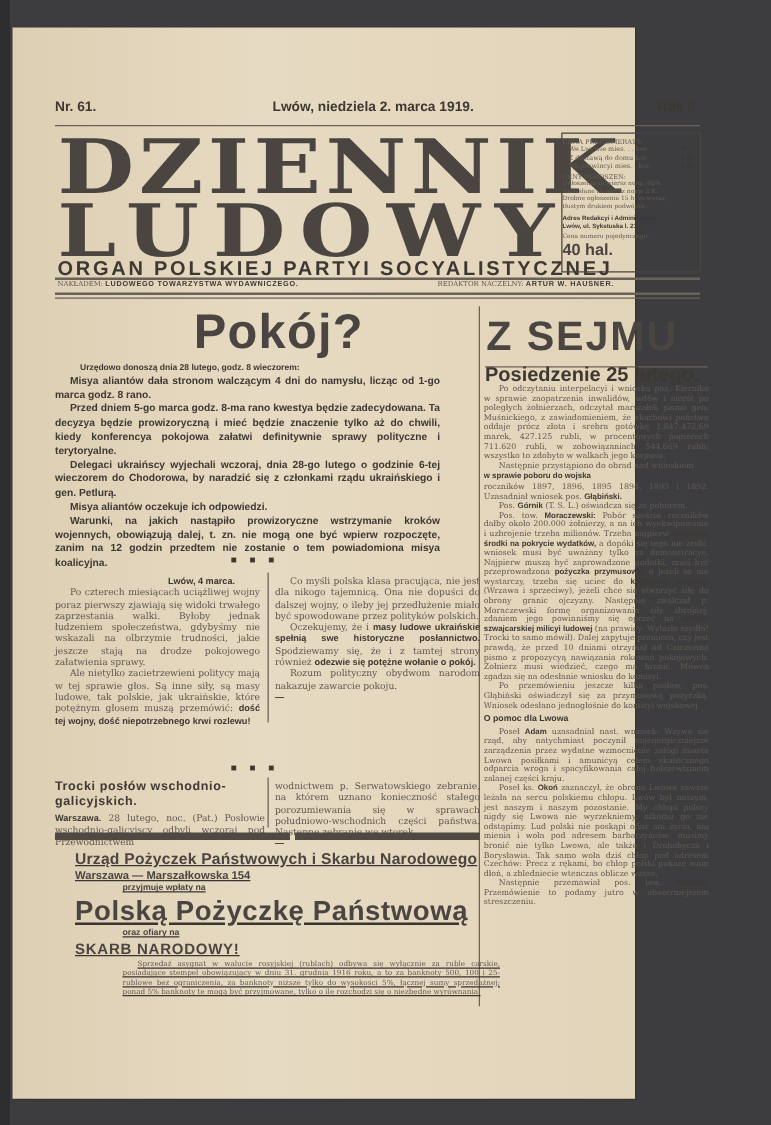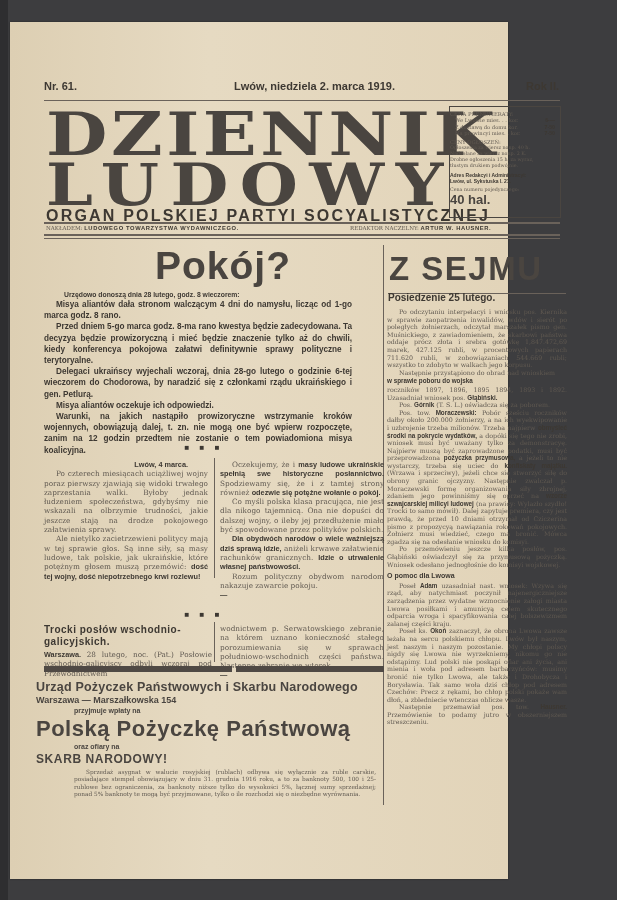--- a/index.html
+++ b/index.html
@@ -21,21 +21,21 @@
     .dots { font-family:"Liberation Sans", sans-serif; font-size:8px; letter-spacing:4px; color:#3d3832; text-align:center; }
     .thick-bar { position:absolute; height:6px; background:#4f4944; }
   </style>
 </head>
 <body>
 
 <div class="edge-left"></div>
 <div class="page-wrap" style="width:498px;left:10px;"></div>
 
 <div class="abs sans bold" style="left:44px;top:80px;font-size:11px;color:#3d3832;">Nr. 61.</div>
-<div class="abs sans bold" style="left:218px;top:80px;font-size:11px;color:#3d3832;margin-left:16px;">Lwów, niedziela 2. marca 1919.</div>
+<div class="abs sans bold" style="left:218px;top:80px;font-size:11px;color:#3d3832;">Lwów, niedziela 2. marca 1919.</div>
 <div class="abs sans bold" style="left:526px;top:80px;font-size:11px;color:#3d3832;">Rok II.</div>
 <div class="rule" style="left:44px;top:100px;width:516px;"></div>
 
 <div class="abs masthead" style="left:46px;top:104px;font-size:60px;letter-spacing:3px;transform:scaleX(1.18);transform-origin:left top;">DZIENNIK</div>
 <div class="abs masthead" style="left:46px;top:156px;font-size:58px;letter-spacing:10px;transform:scaleX(1.15);transform-origin:left top;">LUDOWY</div>
 <div class="abs sans bold" style="left:46px;top:207px;font-size:16px;letter-spacing:2.2px;color:#3d3832;">ORGAN POLSKIEJ PARTYI SOCYALISTYCZNEJ</div>
 
 <div class="abs box" style="left:449px;top:106px;width:110px;height:110px;font-size:5.2px;line-height:6.4px;color:#5f5850;">
   <div class="center" style="margin-top:4px;font-size:5.3px;">CENA PRENUMERATY:</div>
   <div style="padding:0 5px;">
@@ -88,54 +88,53 @@
 </div>
 <div class="abs dots" style="left:44px;top:443px;width:320px;">■ ■ ■</div>
 
 <div class="vrule" style="left:214px;top:458px;height:120px;"></div>
 <div class="abs body-text" style="left:44px;top:460px;width:164px;">
   <div class="body-bold" style="text-align:right;padding-right:20px;">Lwów, 4 marca.</div>
   <div class="indent">Po czterech miesiącach uciążliwej wojny poraz pierwszy zjawiają się widoki trwałego zaprzestania walki. Byłoby jednak łudzeniem społeczeństwa, gdybyśmy nie wskazali na olbrzymie trudności, jakie jeszcze stają na drodze pokojowego załatwienia sprawy.</div>
   <div class="indent"><span>Ale nietylko zacietrzewieni politycy mają w tej sprawie głos. Są inne siły, są masy ludowe, tak polskie, jak ukraińskie, które potężnym głosem muszą przemówić:</span> <span class="body-bold">dość tej wojny, dość niepotrzebnego krwi rozlewu!</span></div>
 </div>
 <div class="abs body-text" style="left:220px;top:460px;width:164px;">
+  <div class="indent">Co myśli polska klasa pracująca, nie jest dla nikogo tajemnicą. Ona nie dopuści do dalszej wojny, o ileby jej przedłużenie miało być spowodowane przez polityków polskich.</div>
   <div class="indent"><span>Oczekujemy, że i</span> <span class="body-bold">masy ludowe ukraińskie spełnią swe historyczne posłannictwo.</span> <span>Spodziewamy się, że i z tamtej strony również</span> <span class="body-bold">odezwie się potężne wołanie o pokój.</span></div>
-  <div class="indent">Co myśli polska klasa pracująca, nie jest dla nikogo tajemnicą. Ona nie dopuści do dalszej wojny, o ileby jej przedłużenie miało być spowodowane przez polityków polskich.</div>
-  <div class="indent"><span class="body-bold">Dla obydwóch narodów o wiele ważniejszą dziś sprawą idzie,</span> <span>aniżeli krwawe załatwienie rachunków granicznych.</span> <span class="body-bold">Idzie o utrwalenie własnej państwowości.</span></div>
   <div class="indent">Rozum polityczny obydwom narodom nakazuje zawarcie pokoju.</div>
   <div class="center body-bold">—</div>
 </div>
 <div class="abs dots" style="left:44px;top:610px;width:320px;">■ ■ ■</div>
 
 <div class="vrule" style="left:214px;top:622px;height:40px;"></div>
 <div class="abs sans bold center" style="left:44px;top:624px;width:168px;font-size:10px;line-height:12px;color:#3d3832;letter-spacing:.5px;">Trocki posłów wschodnio-galicyjskich.</div>
 <div class="abs body-text" style="left:44px;top:650px;width:168px;">
   <span class="body-bold">Warszawa.</span> <span>28 lutego, noc. (Pat.) Posłowie wschodnio-galicyjscy odbyli wczoraj pod Przewodnictwem</span>
 </div>
 <div class="abs body-text" style="left:220px;top:624px;width:164px;">
   <div>wodnictwem p. Serwatowskiego zebranie, na którem uznano konieczność stałego porozumiewania się w sprawach południowo-wschodnich części państwa. Następne zebranie we wtorek.</div>
   <div class="center body-bold">—</div>
 </div>
 
 <div class="thick-bar" style="left:44px;top:666px;width:188px;"></div>
 <div class="thick-bar" style="left:236px;top:666px;width:148px;"></div>
 
-<div class="abs" style="left:36px;top:680px;width:340px;">
+<div class="abs" style="left:60px;top:680px;width:340px;text-decoration:underline;">
   <div class="sans bold center" style="font-size:12.5px;line-height:15px;color:#4a4540;letter-spacing:.2px;">Urząd Pożyczek Państwowych i Skarbu Narodowego</div>
   <div class="sans bold center" style="font-size:9px;line-height:11px;color:#4a4540;">Warszawa — Marszałkowska 154</div>
   <div class="sans bold" style="font-size:7px;line-height:10px;color:#4a4540;padding-left:38px;">przyjmuje wpłaty na</div>
   <div class="sans bold center" style="font-size:22px;line-height:26px;color:#4a4540;letter-spacing:.5px;">Polską Pożyczkę Państwową</div>
   <div class="sans bold" style="font-size:7px;line-height:10px;color:#4a4540;padding-left:38px;">oraz ofiary na</div>
   <div class="sans bold center" style="font-size:12px;line-height:14px;color:#4a4540;letter-spacing:.6px;">SKARB NARODOWY!</div>
   <div class="body-text indent" style="font-size:5.8px;line-height:7.3px;margin:3px 0 0 38px;">Sprzedaż asygnat w walucie rosyjskiej (rublach) odbywa się wyłącznie za ruble carskie, posiadające stempel obowiązujący w dniu 31. grudnia 1916 roku, a to za banknoty 500, 100 i 25-rublowe bez ograniczenia, za banknoty niższe tylko do wysokości 5%, łącznej sumy sprzedażnej; ponad 5% banknoty te mogą być przyjmowane, tylko o ile rozchodzi się o niezbędne wyrównania.</div>
 </div>
 
 <div class="abs sans bold" style="left:389px;top:250px;font-size:33px;color:#4a4540;letter-spacing:1.5px;">Z SEJMU</div>
 <div class="rule" style="left:388px;top:293px;width:178px;"></div>
-<div class="abs sans bold center" style="left:388px;top:292px;width:178px;font-size:10px;color:#3d3832;">Posiedzenie 25 lutego.</div>
+<div class="abs sans bold center" style="left:388px;top:292px;width:178px;font-size:16px;color:#3d3832;">Posiedzenie 25 lutego.</div>
 <div class="abs body-text" style="left:387px;top:308px;width:180px;font-size:6.3px;line-height:7.6px;">
   <div class="indent">Po odczytaniu interpelacyi i wniosku pos. Kiernika w sprawie zaopatrzenia inwalidów, wdów i sierót po poległych żołnierzach, odczytał marszałek pismo gen. Muśnickiego, z zawiadomieniem, że skarbowi państwa oddaje prócz złota i srebra gotówkę 1,847.472,69 marek, 427.125 rubli, w procentowych papierach 711.620 rubli, w zobowiązaniach 544.669 rubli; wszystko to zdobyto w walkach jego korpusu.</div>
   <div class="indent">Następnie przystąpiono do obrad nad wnioskiem</div>
   <div class="center body-bold" style="margin:1px 0;">w sprawie poboru do wojska</div>
   <div><span>roczników 1897, 1896, 1895 1894, 1893 i 1892. Uzasadniał wniosek pos.</span> <span class="body-bold">Głąbiński.</span></div>
   <div class="indent"><span>Pos.</span> <span class="body-bold">Górnik</span> <span>(T. S. L.) oświadcza się za poborem.</span></div>
   <div class="indent"><span>Pos. tow.</span> <span class="body-bold">Moraczewski:</span> <span>Pobór sześciu roczników dałby około 200.000 żołnierzy, a na ich wyekwipowanie i uzbrojenie trzeba milionów. Trzeba najpierw</span> <span class="body-bold">obmyśleć środki na pokrycie wydatków,</span> <span>a dopóki się tego nie zrobi, wniosek musi być uważany tylko za demonstracyę. Najpierw muszą być zaprowadzone podatki, musi być przeprowadzona</span> <span class="body-bold">pożyczka przymusowa,</span> <span>a jeżeli to nie wystarczy, trzeba się uciec do</span> <span class="body-bold">konfiskaty majątku.</span> <span>(Wrzawa i sprzeciwy), jeżeli chce się stworzyć siłę do obrony granic ojczyzny. Następnie zwalczał p. Moraczewski formę organizowania siły zbrojnej, zdaniem jego powinniśmy się oprzeć na</span> <span class="body-bold">wzorze szwajcarskiej milicyi ludowej</span> <span>(na prawicy: Wylazło szydło! Trocki to samo mówił). Dalej zapytuje premiera, czy jest prawdą, że przed 10 dniami otrzymał od Cziczerina pismo z propozycyą nawiązania rokowań pokojowych. Żołnierz musi wiedzieć, czego ma bronić. Mówca zgadza się na odesłanie wniosku do komisyi.</span></div>
   <div class="indent">Po przemówieniu jeszcze kilka posłów, pos. Głąbiński oświadczył się za przymusową pożyczką. Wniosek odesłano jednogłośnie do komisyi wojskowej.</div>
   <div class="center body-bold" style="margin:4px 0 2px;font-size:7px;">O pomoc dla Lwowa</div>
   <div class="indent"><span>Poseł</span> <span class="body-bold">Adam</span> <span>uzasadniał nast. wniosek: Wzywa się rząd, aby natychmiast poczynił najenergiczniejsze zarządzenia przez wydatne wzmocnienie załogi miasta Lwowa posiłkami i amunicyą celem skutecznego odparcia wroga i spacyfikowania całej bolszewizmem zalanej części kraju.</span></div>

